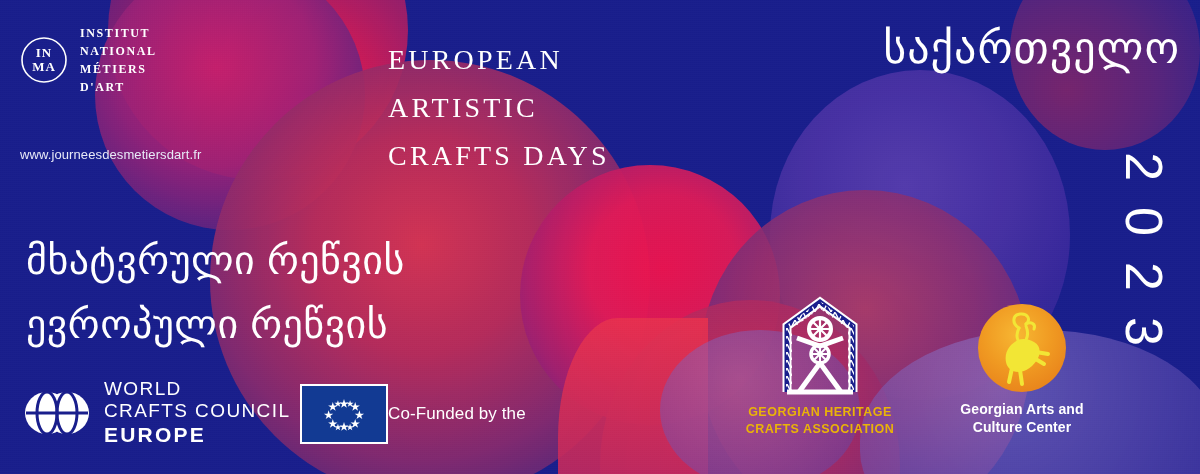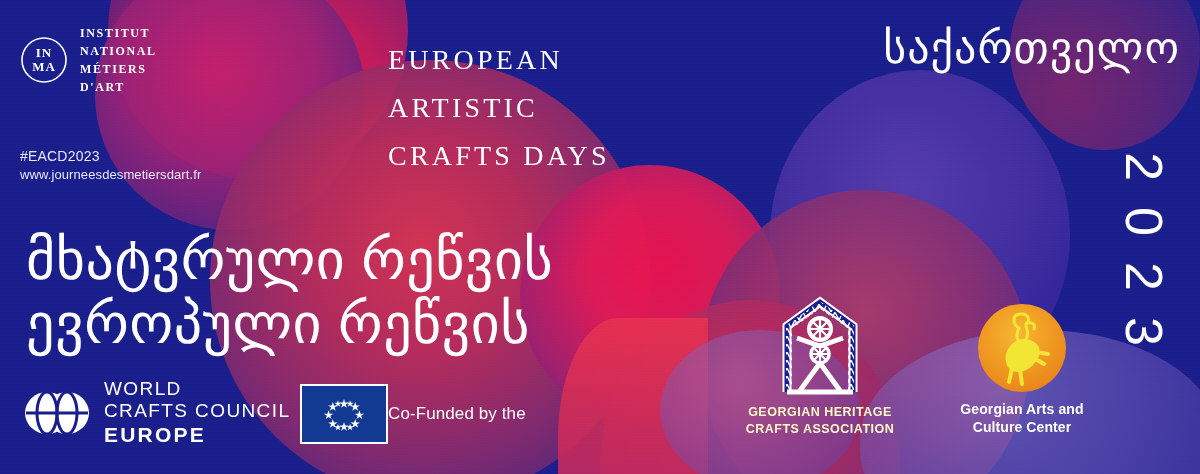--- a/index.html
+++ b/index.html
@@ -141,21 +141,21 @@
     font-weight:400;
     letter-spacing:26px;
     line-height:1;
     white-space:nowrap;
   }
 
   
   #headline-ka {
     position:absolute; left:26px; top:228px;
     color:#fff;
-    font-size:56px;
+    font-size:40px;
     line-height:64px;
     letter-spacing:.5px;
   }
   #headline-ka .ln { display:block; white-space:nowrap; }
 
   
   #wcc-logo {
     position:absolute; left:24px; top:378px;
     display:flex; align-items:center; gap:14px;
   }
@@ -183,21 +183,21 @@
     color:#fff; font-size:17px; line-height:1.5; letter-spacing:.1px;
   }
 
   
   #ghca-logo {
     position:absolute; left:740px; top:296px;
     width:160px; text-align:center;
   }
   #ghca-mark { width:90px; height:100px; display:block; margin:0 auto; }
   #ghca-text {
-    color:#fef9c3; font-size:12.5px; font-weight:700;
+    color:#eab308; font-size:12.5px; font-weight:700;
     letter-spacing:.5px; line-height:1.35; margin-top:8px;
   }
 
   
   #gacc-logo {
     position:absolute; left:942px; top:302px;
     width:160px; text-align:center;
   }
   #gacc-mark { width:92px; height:92px; display:block; margin:0 auto; }
   #gacc-text {
@@ -231,21 +231,20 @@
     </svg>
     <div id="inma-text">
       <div>INSTITUT</div>
       <div>NATIONAL</div>
       <div>MÉTIERS</div>
       <div>D'ART</div>
     </div>
   </div>
 
   <div id="hashtag-block">
-    <div class="tag">#EACD2023</div>
     <div class="url">www.journeesdesmetiersdart.fr</div>
   </div>
 
   <div id="title-en">
     <span class="ln">EUROPEAN</span>
     <span class="ln">ARTISTIC</span>
     <span class="ln">CRAFTS DAYS</span>
   </div>
 
   <div id="country-ka">საქართველო</div>

